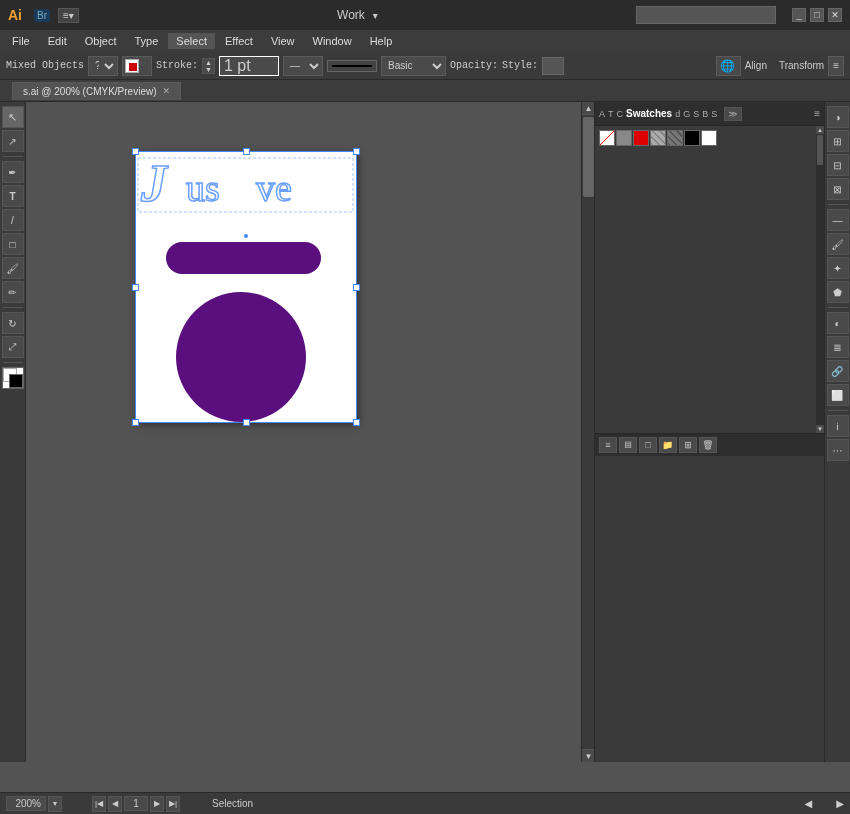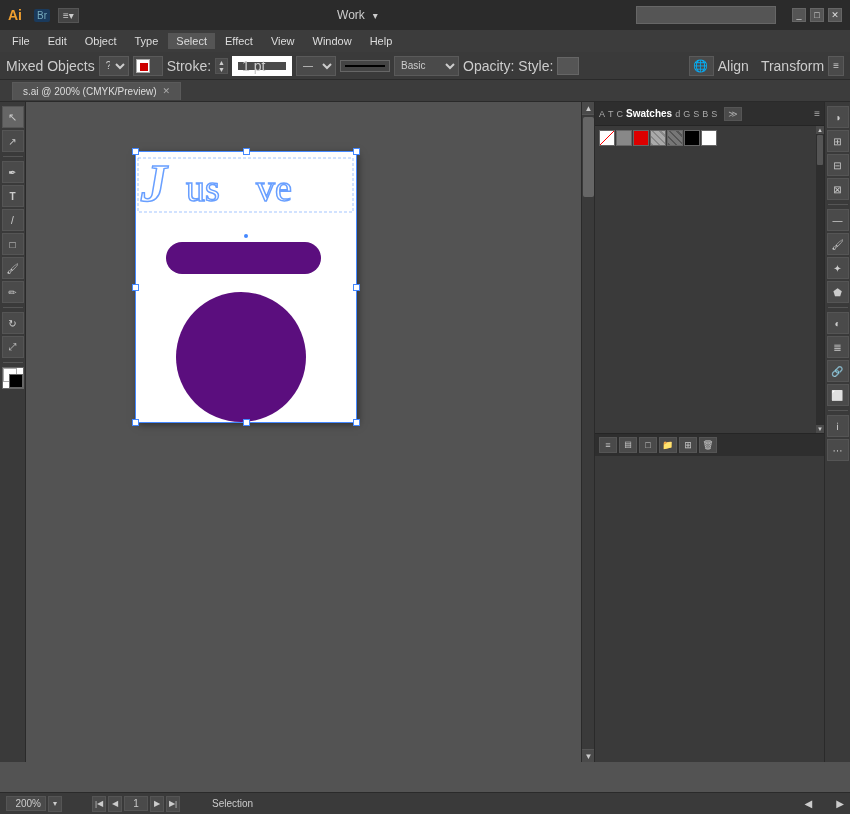--- a/index.html
+++ b/index.html
@@ -83,21 +83,21 @@
     
     #toolbar {
       height: 28px;
       background: #3a3a3a;
       display: flex;
       align-items: center;
       padding: 0 6px;
       gap: 4px;
       border-bottom: 1px solid #2a2a2a;
     }
-    .toolbar-label { color: #ccc; font-size: 14px; }
+    .toolbar-label { color: #ccc; font-size: 10px; font-family: Liberation Mono, monospace; }
     .toolbar-select {
       background: #4a4a4a;
       border: 1px solid #5a5a5a;
       color: #ccc;
       font-size: 10px;
       height: 20px;
       padding: 0 2px;
       cursor: pointer;
     }
     .toolbar-btn {
@@ -106,28 +106,28 @@
       color: #ccc;
       height: 20px;
       padding: 0 4px;
       cursor: pointer;
       font-size: 10px;
       display: flex;
       align-items: center;
     }
     .stroke-box {
       background: #4a4a4a;
-      border: 6px solid #ffffff;
+      border: 1px solid #ffffff;
       color: #ccc;
       height: 20px;
       width: 60px;
       display: flex;
       align-items: center;
       padding: 0 4px;
-      font-size: 14px;
+      font-size: 16px;
     }
     .stroke-preview {
       width: 50px;
       height: 12px;
       background: #444;
       border: 1px solid #666;
       display: flex;
       align-items: center;
       justify-content: center;
     }
@@ -419,21 +419,21 @@
       position: absolute;
       left: 40px;
       top: 140px;
       width: 130px;
       height: 130px;
       background: #5b0e7e;
       border-radius: 50%;
     }
 
     
-    .toolbar-align { font-size: 14px; color: #ccc; cursor: pointer; }
+    .toolbar-align { font-size: 10px; color: #ccc; cursor: pointer; }
   </style>
 </head>
 <body>
 
 <div id="title-bar">
   <span class="ai-logo">Ai</span>
   <span class="br-logo">Br</span>
   <button class="panel-btn">≡▾</button>
   <div style="flex:1; display:flex; align-items:center; justify-content:center; gap:8px;">
     <span style="color:#ccc; font-size:12px;">Work</span>

